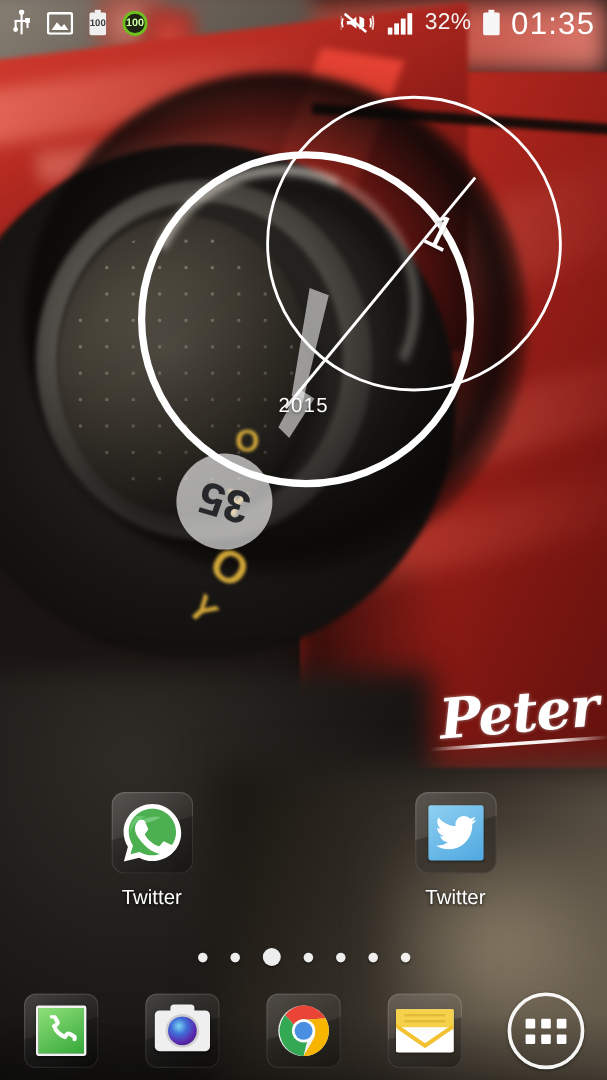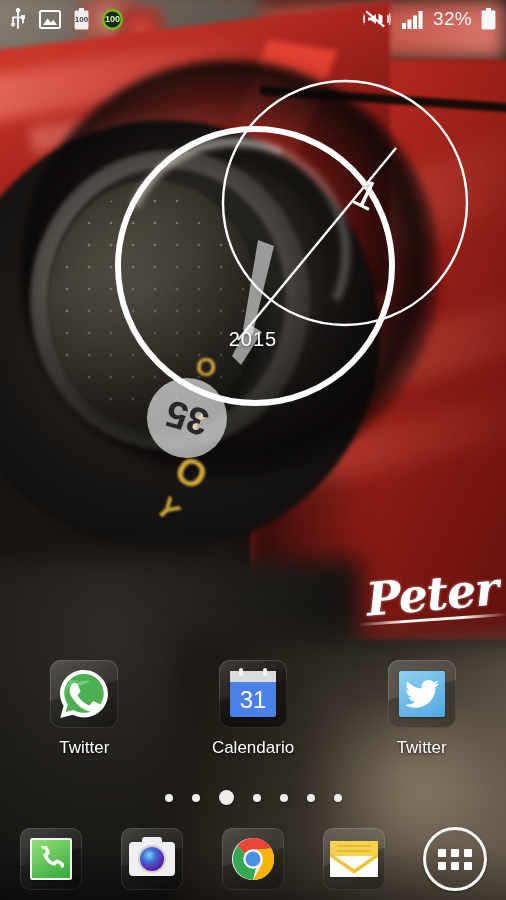--- a/index.html
+++ b/index.html
@@ -285,21 +285,21 @@
     font-weight:700;
     letter-spacing:-.5px;
     text-shadow:0 1px 3px rgba(0,0,0,.5);
   }
   .cw-year{
     position:absolute;
     left:0; right:0;
     top:290px;
     text-align:center;
     color:#ffffff;
-    font-size:20px;
+    font-size:17px;
     font-weight:400;
     letter-spacing:1px;
     text-shadow:0 1px 3px rgba(0,0,0,.5);
   }
   .cw-min-badge{
     position:absolute;
     left:147px; top:340px;
     width:80px; height:80px;
     border-radius:50%;
     background:rgba(255,255,255,.62);
@@ -648,20 +648,21 @@
 
       <span class="sb-text">32%</span>
 
       <span class="sb-icon">
         <svg width="15" height="22" viewBox="0 0 15 22">
           <rect x="5" y="0" width="5" height="3" fill="#f7f7f7"></rect>
           <rect x="0.6" y="2.4" width="13.8" height="19" rx="1.4" fill="#f7f7f7"></rect>
         </svg>
       </span>
 
+      <span class="sb-clock">01:35</span>
     </div>
   </div>
 
   <div id="clock-widget">
     <svg width="506" height="470" viewBox="0 0 506 470">
 
       <circle cx="255" cy="228" r="137" fill="none" stroke="#ffffff" stroke-width="6"></circle>
 
       <circle cx="345" cy="165" r="122" fill="none" stroke="#ffffff" stroke-width="2.4"></circle>
 
@@ -689,31 +690,20 @@
           <path d="M26 2 C12.8 2 2 12.5 2 25.4 c0 4.5 1.3 8.7 3.6 12.3 L2.2 50 l12.8 -3.3 c3.4 1.8 7.2 2.8 11 2.8 C39.2 49.5 50 39 50 26.1 50 13.2 39.2 2 26 2 z" fill="#ffffff"></path>
           <path d="M26 6 C15.1 6 6.3 14.7 6.3 25.4 c0 4.1 1.3 7.9 3.5 11.1 l-2.1 7.4 7.7 -2 c3.1 1.8 6.7 2.9 10.6 2.9 10.9 0 19.7 -8.7 19.7 -19.4 C45.7 14.7 36.9 6 26 6 z" fill="#4caf50"></path>
           <path d="M13 12 C9 16 7 21 7.4 26.5 c1.5 -6.8 7.2 -12.2 14.3 -13.6 -3.1 -0.6 -6 -0.9 -8.7 -0.9 z" fill="#7fd98a" opacity=".55"></path>
           <path d="M33 13 C26 11 17 14 12.5 20.5 c7 -2.5 16 -4.5 20.5 -7.5 z" fill="#9fe3a8" opacity=".5"></path>
           <path d="M19.6 16.4 c-.6 -1.3 -1.2 -1.3 -1.8 -1.3 h-1.5 c-.5 0 -1.4 .2 -2.1 1 -.7 .8 -2.7 2.7 -2.7 6.5 0 3.8 2.8 7.5 3.2 8 .4 .5 5.4 8.6 13.3 11.7 6.6 2.6 7.9 2.1 9.4 1.9 1.4 -.1 4.6 -1.9 5.3 -3.7 .6 -1.8 .6 -3.4 .4 -3.7 -.2 -.3 -.7 -.5 -1.5 -.9 -.8 -.4 -4.6 -2.3 -5.3 -2.5 -.7 -.3 -1.2 -.4 -1.8 .4 -.5 .8 -2 2.5 -2.4 3 -.4 .5 -.9 .6 -1.7 .2 -.8 -.4 -3.3 -1.2 -6.2 -3.9 -2.3 -2 -3.8 -4.5 -4.3 -5.3 -.4 -.8 0 -1.2 .4 -1.6 .4 -.4 .8 -.9 1.2 -1.4 .4 -.5 .5 -.8 .8 -1.3 .3 -.5 .1 -1 -.1 -1.4 -.2 -.4 -1.8 -4.3 -2.6 -5.7 z" fill="#ffffff"></path>
         </svg>
       </div>
       <div class="app-label">Twitter</div>
     </div>
 
-    <div class="app-cell">
-      <div class="app-icon" style="background:linear-gradient(140deg,rgba(255,255,255,.15),rgba(0,0,0,.22) 55%,rgba(0,0,0,.32));">
-        <div class="cal-art">
-          <div class="top"></div>
-          <div class="ring r1"></div>
-          <div class="ring r2"></div>
-          <div class="num">31</div>
-        </div>
-      </div>
-      <div class="app-label">Calendario</div>
-    </div>
 
     <div class="app-cell">
       <div class="app-icon">
         <div class="tw-art">
           <svg width="34" height="28" viewBox="0 0 34 28">
             <path d="M34 3.3 c-1.25 .56 -2.6 .93 -4 1.1 1.44 -.86 2.55 -2.23 3.07 -3.86 -1.35 .8 -2.85 1.38 -4.44 1.7 C27.35 .85 25.53 0 23.52 0 c-3.87 0 -7 3.14 -7 7 0 .55 .06 1.08 .18 1.6 C10.87 8.3 5.77 5.54 2.36 1.35 1.76 2.38 1.42 3.58 1.42 4.85 c0 2.43 1.24 4.57 3.11 5.82 -1.14 -.03 -2.22 -.35 -3.17 -.87 v .09 c0 3.39 2.41 6.22 5.62 6.87 -.59 .16 -1.2 .25 -1.84 .25 -.45 0 -.89 -.05 -1.32 -.13 .89 2.78 3.48 4.8 6.54 4.86 -2.4 1.88 -5.41 3 -8.69 3 -.57 0 -1.12 -.03 -1.67 -.1 C3.1 26.6 6.77 27.7 10.7 27.7 c12.84 0 19.86 -10.63 19.86 -19.85 0 -.3 0 -.6 -.02 -.9 1.36 -.99 2.55 -2.22 3.46 -3.62 z" fill="#ffffff"></path>
           </svg>
         </div>
       </div>
       <div class="app-label">Twitter</div>

